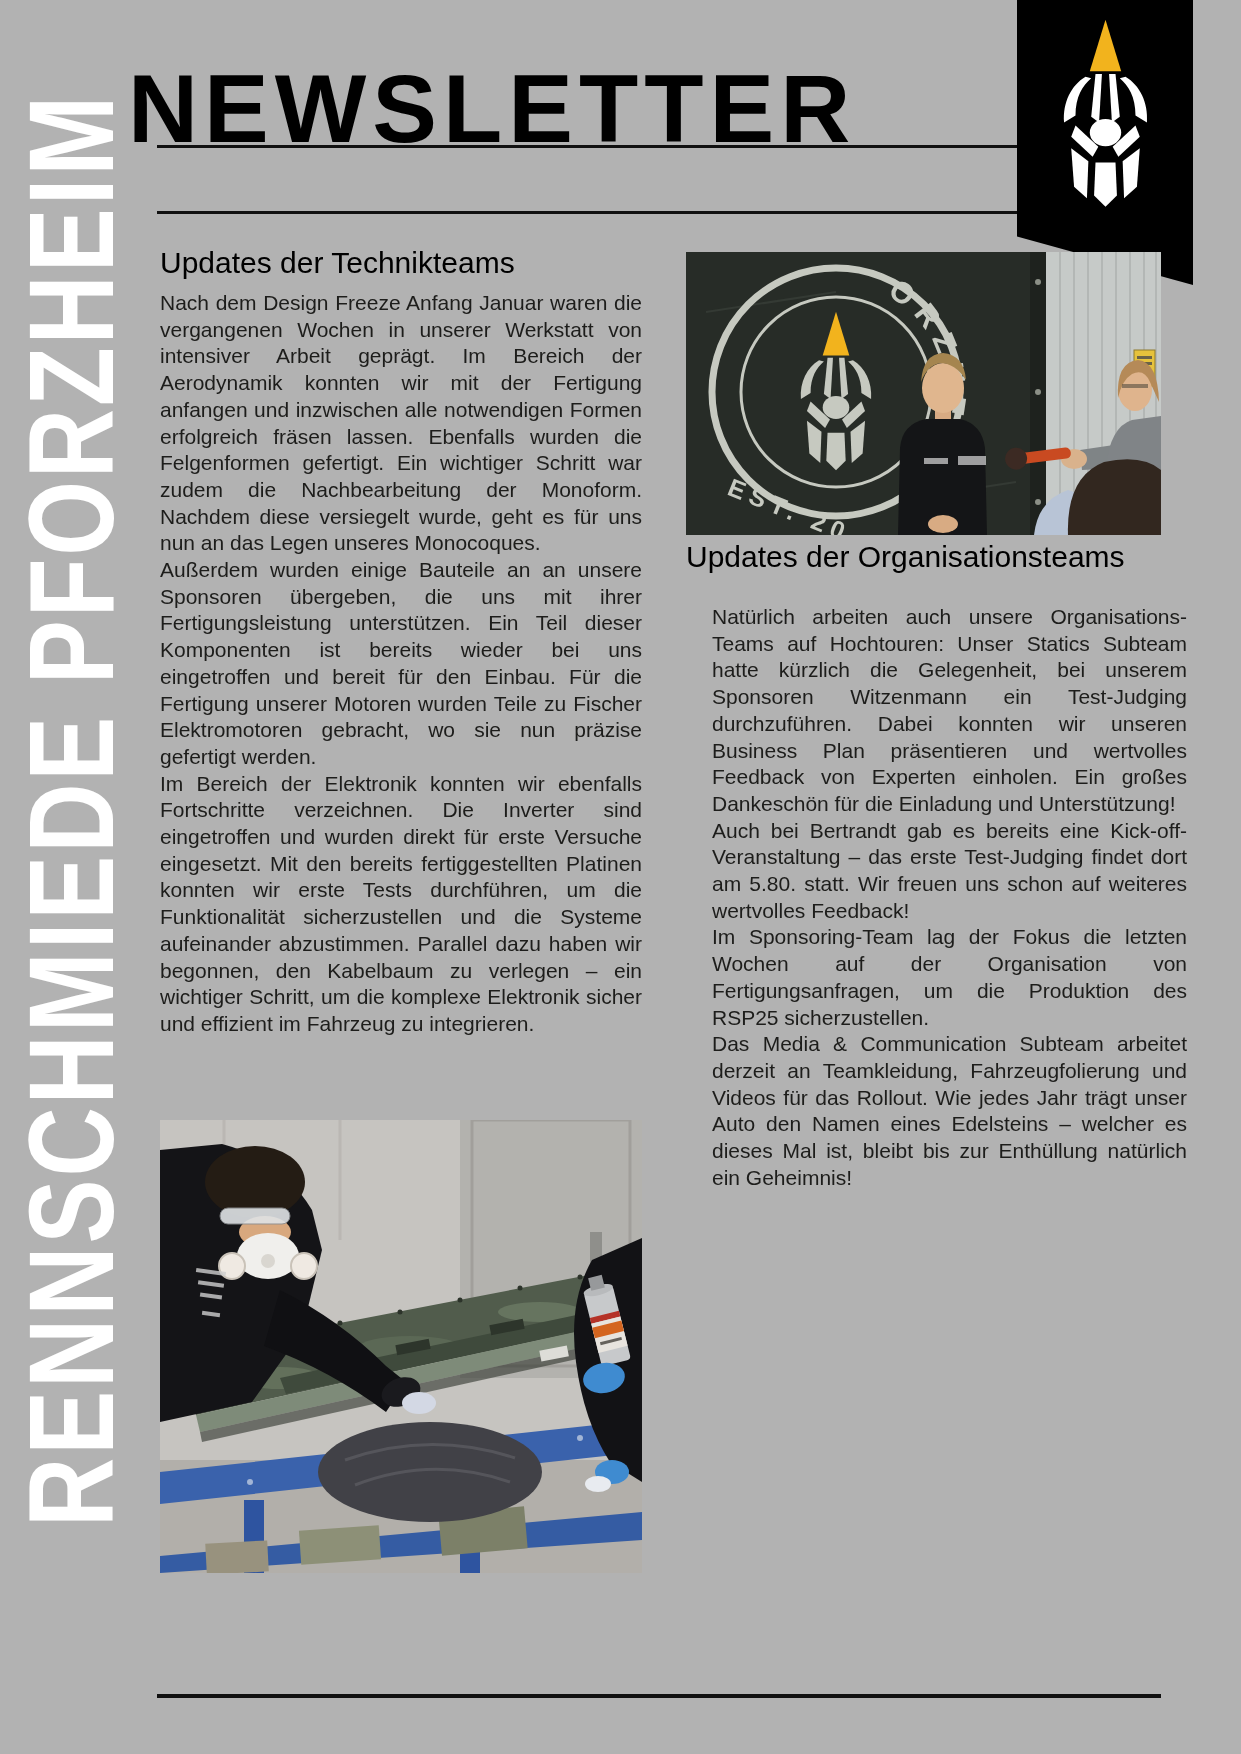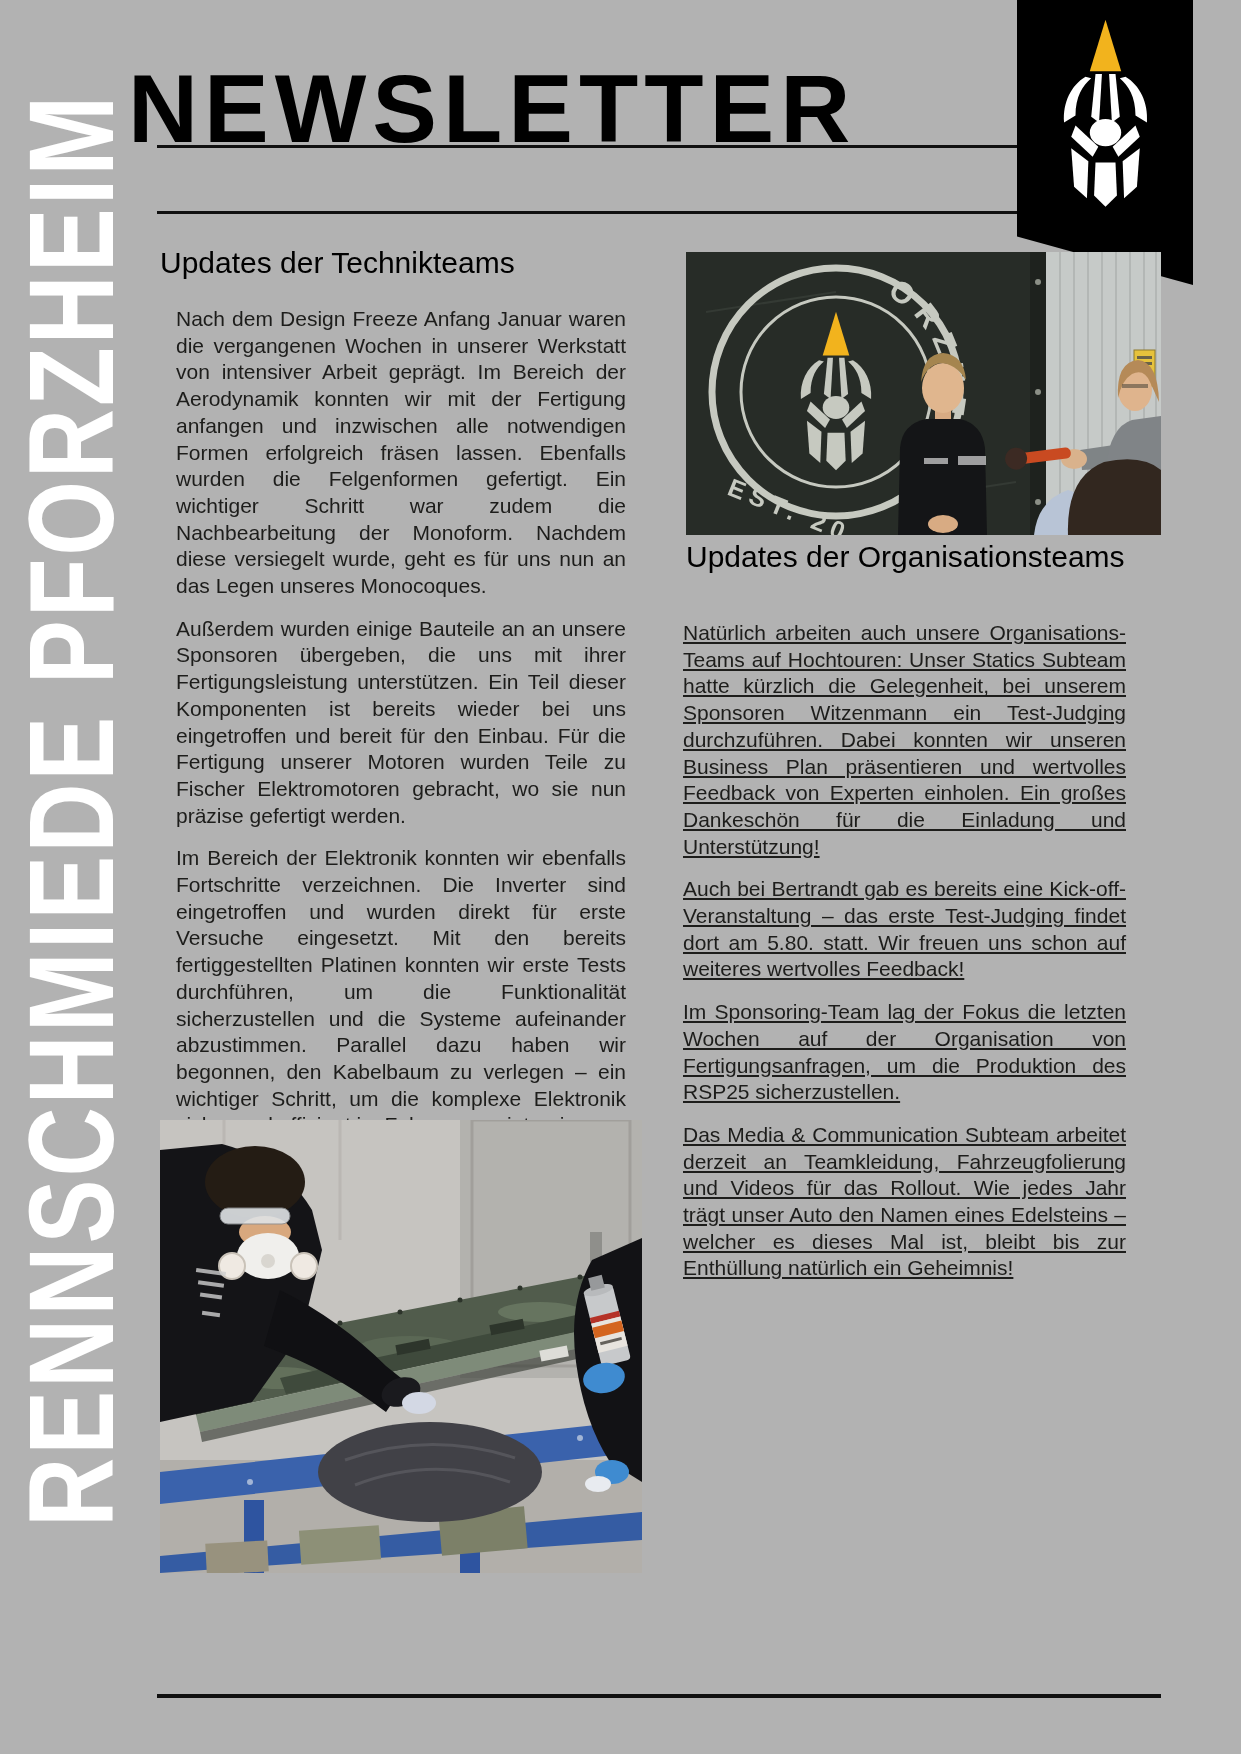--- a/index.html
+++ b/index.html
@@ -60,23 +60,23 @@
   #tech-heading{left:160px;top:246px;}
   #org-heading{left:686px;top:540px;}
 
   .col{
     position:absolute;
     font-size:21px;line-height:26.7px;
     text-align:justify;
     hyphens:auto;-webkit-hyphens:auto;
     color:#1d1d1b;
   }
-  .col p{margin:16px;}
+  .col p{margin:0;}
   #tech-col{left:160px;top:290px;width:482px;}
-  #org-col{left:667px;top:604px;width:475px;text-decoration:underline;}
+  #org-col{left:712px;top:604px;width:475px;}
 
   figure{margin:0;position:absolute;}
   #photo-interview{left:686px;top:252px;width:475px;height:283px;}
   #photo-workshop{left:160px;top:1120px;width:482px;height:453px;}
   figure svg{display:block;}
 </style>
 </head>
 <body>
 
 <svg width="0" height="0" style="position:absolute" aria-hidden="true">

